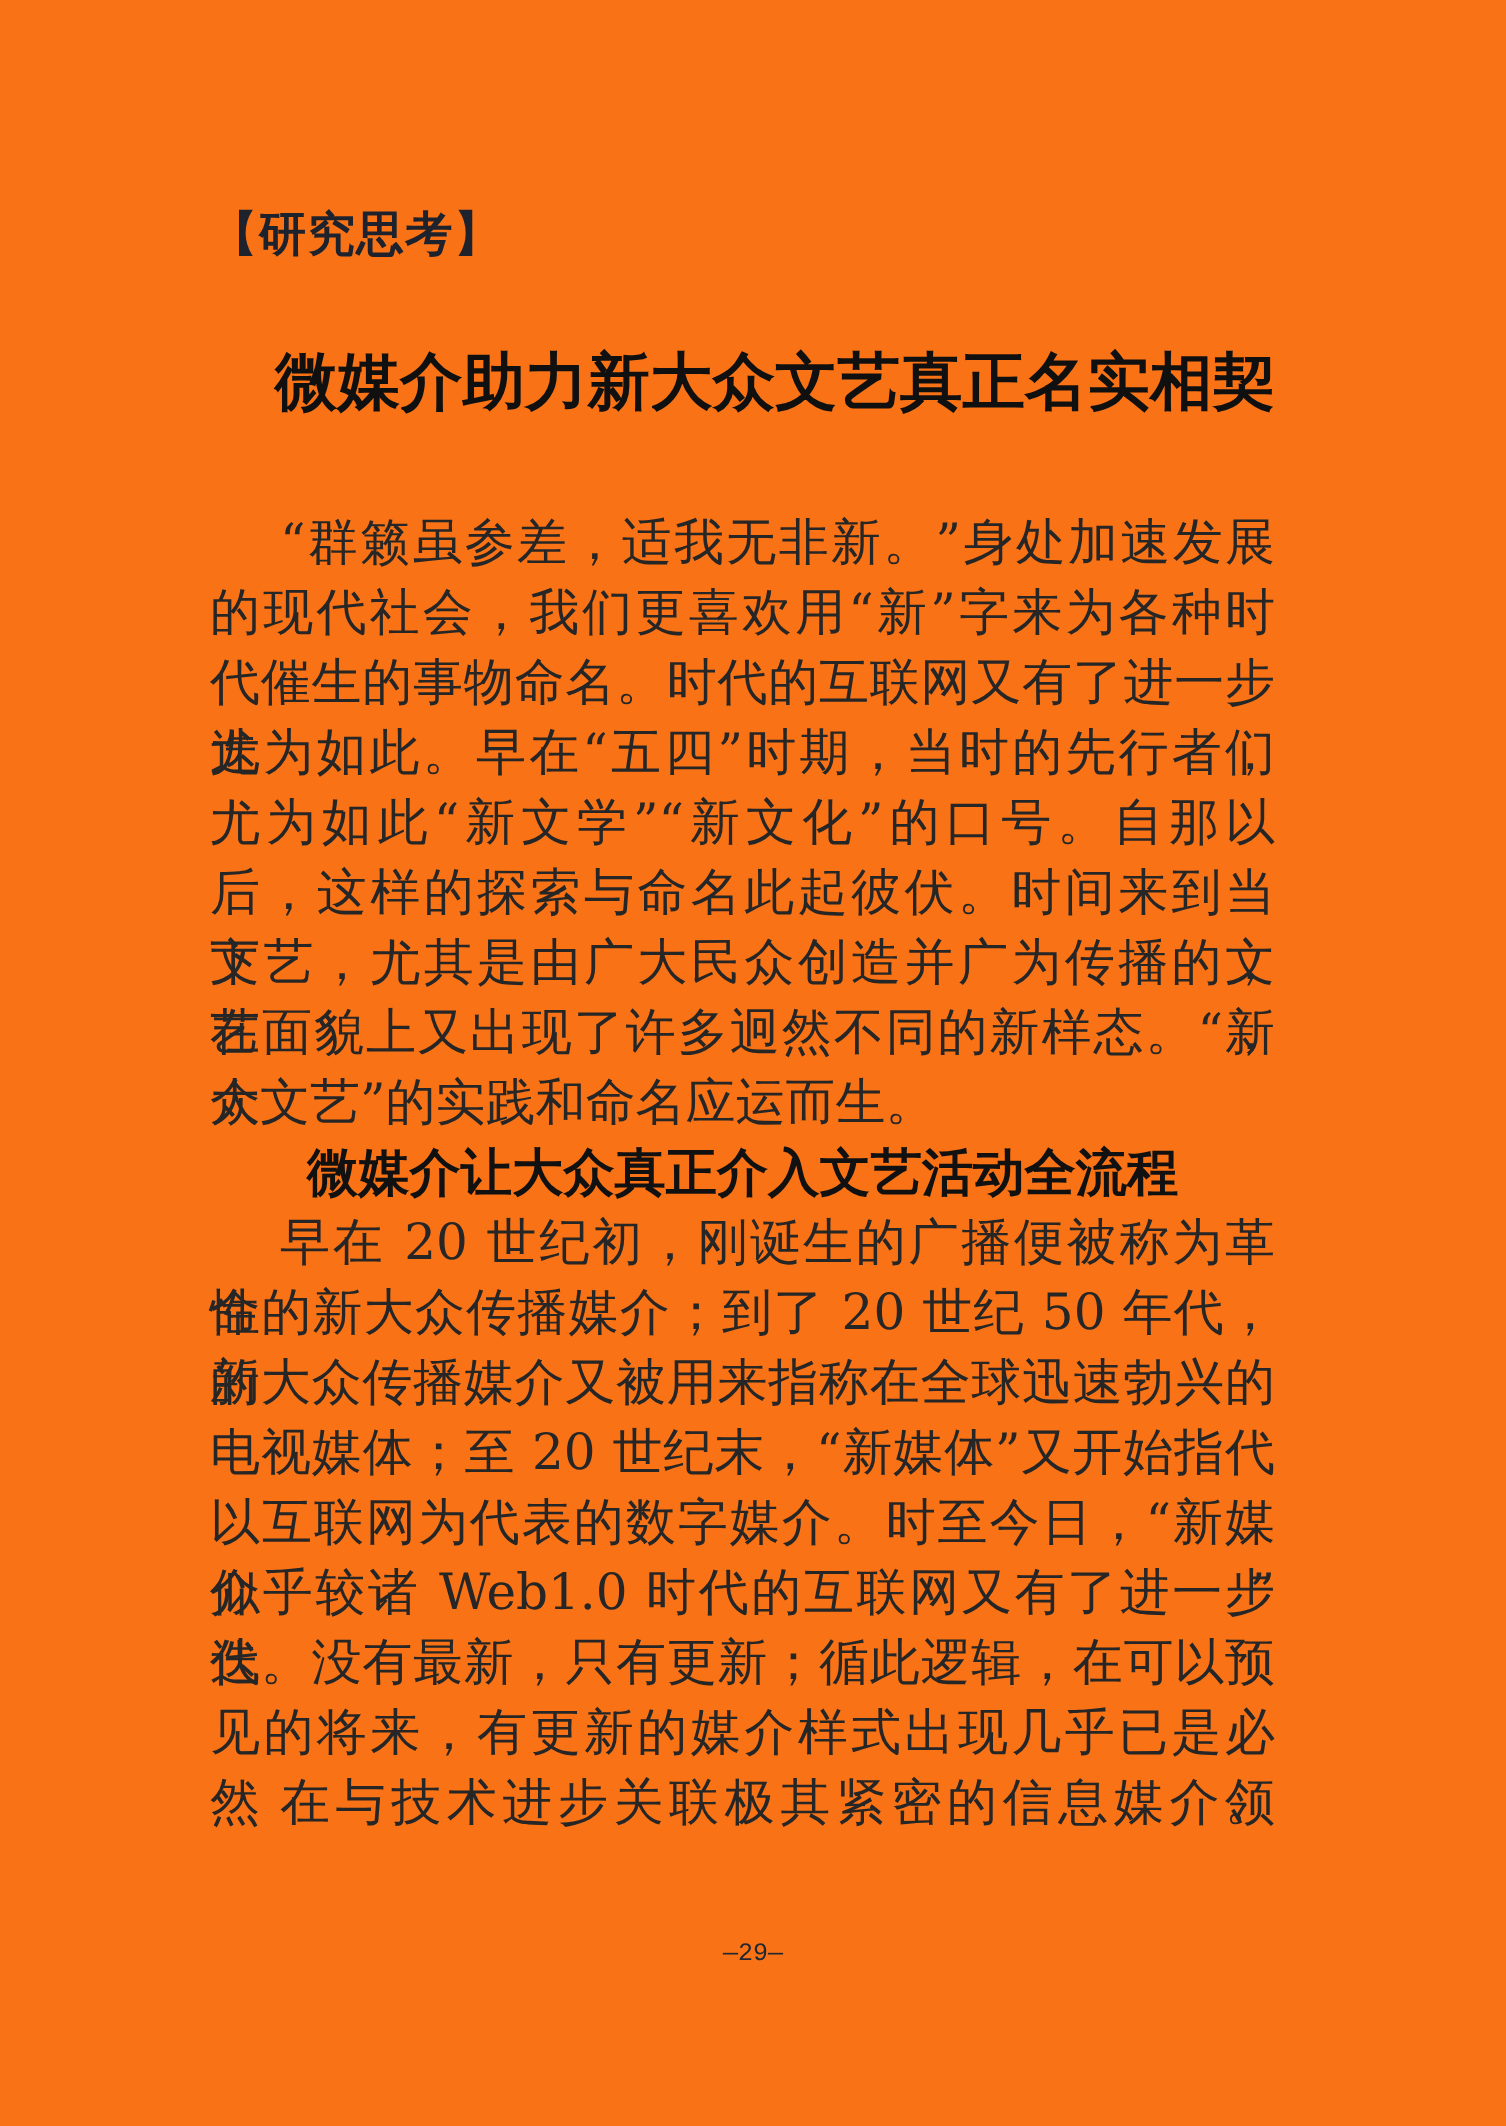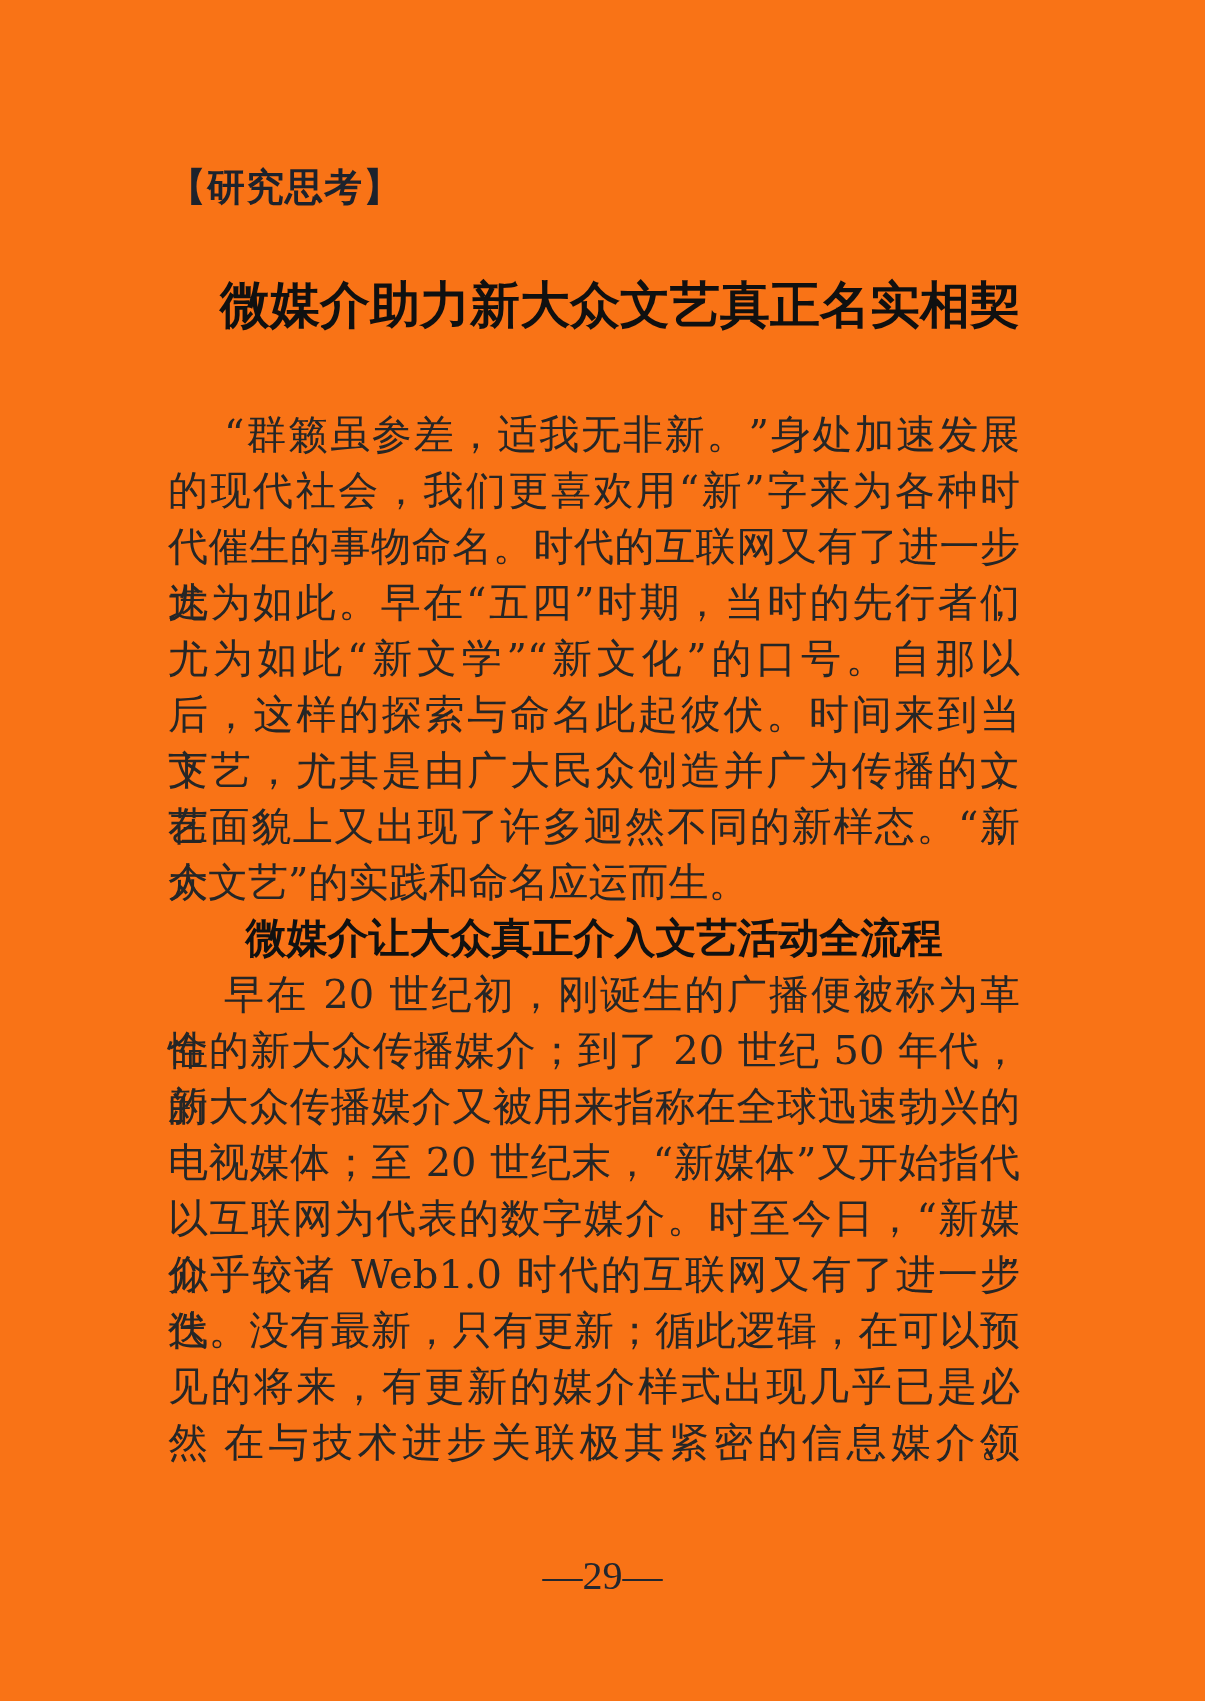--- a/index.html
+++ b/index.html
@@ -64,23 +64,23 @@
     text-align: left;
     text-align-last: center;
     white-space: nowrap;
   }
   .page-number {
     position: absolute;
     left: 0;
     top: 1552px;
     width: 100%;
     text-align: center;
-    font-size: 40px;
+    font-size: 20px;
     color: #23272f;
-    font-family: Liberation Serif, serif;
+    font-family: Liberation Mono, monospace;
   }
 </style>
 </head>
 <body>
 
 <div class="page">
 
   <div class="section-label">【研究思考】</div>
 
   <div class="article-title">微媒介助力新大众文艺真正名实相契</div>

